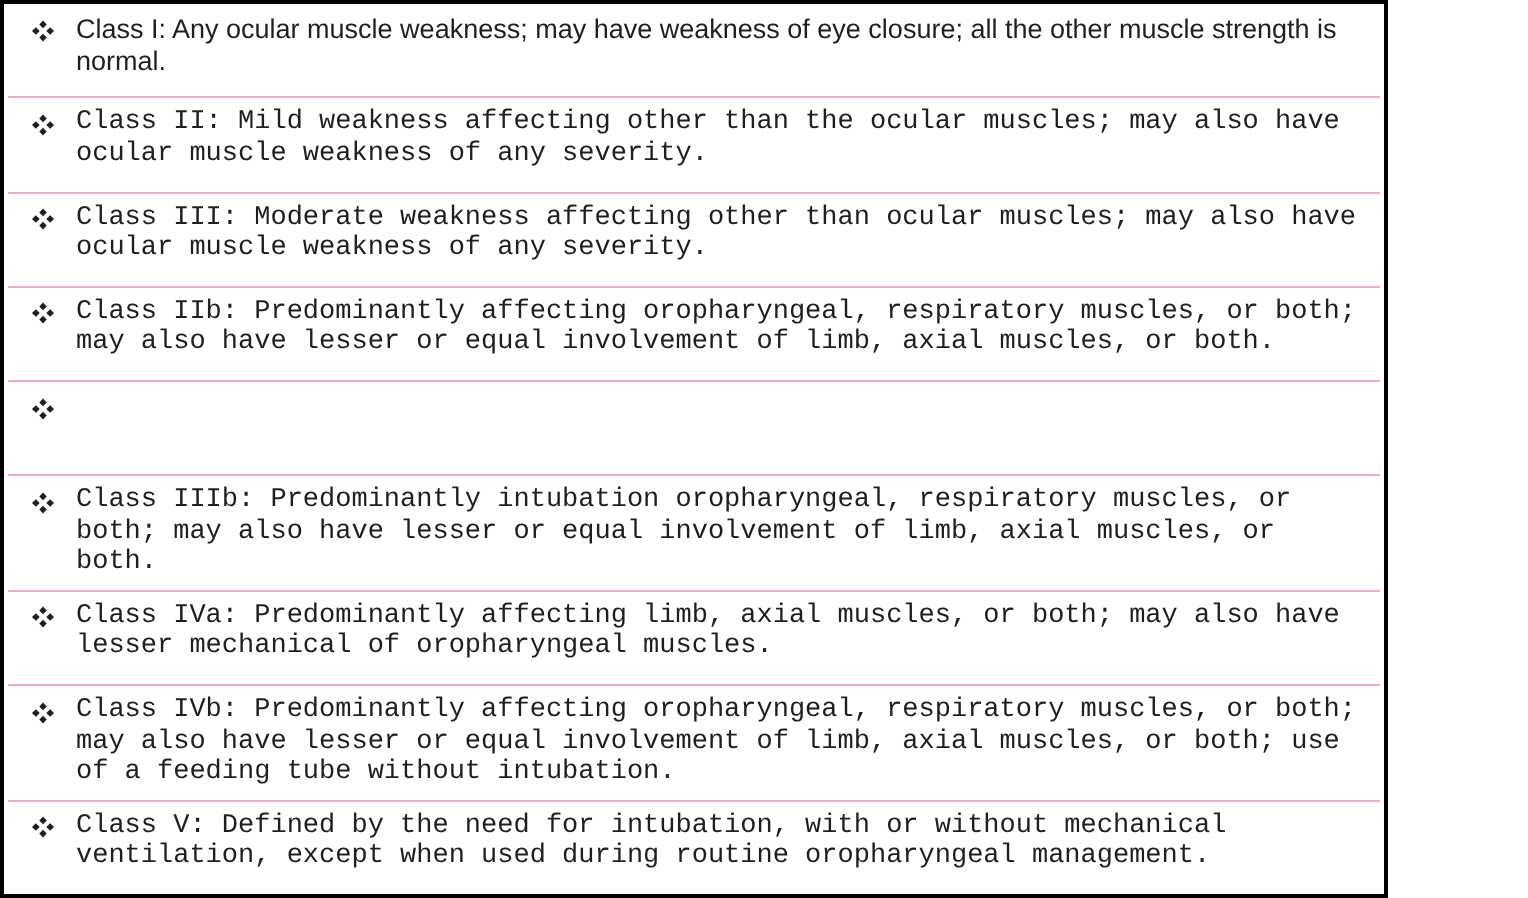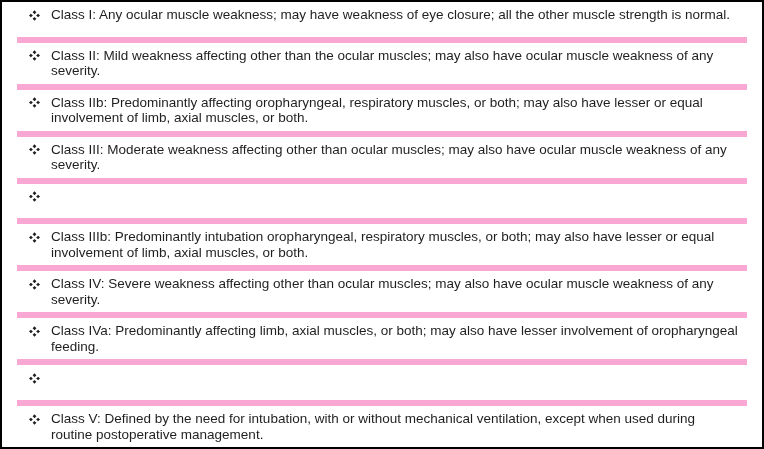--- a/index.html
+++ b/index.html
@@ -8,37 +8,38 @@
     background: #ffffff;
   }
   body {
     width: 764px;
     height: 449px;
     font-family: "Liberation Sans", "DejaVu Sans", sans-serif;
     -webkit-font-smoothing: antialiased;
   }
   .table {
     box-sizing: border-box;
-    width: 764px;
+    width: 694px;
     height: 449px;
     border: 2px solid #000000;
-    padding: 0 15px;
+    padding: 0 2px;
     background: #ffffff;
     display: flex;
     flex-direction: column;
     overflow: hidden;
   }
   .row {
     display: flex;
     align-items: flex-start;
     padding: 5px 8px 5px 0;
     flex: 1;
   }
   .row + .row {
-    border-top: 6px solid #f9a8d4;
+    border-top: 1px solid #f9a8d4;
+    font-family: Liberation Mono, monospace;
   }
   .bullet-cell {
     flex: 0 0 34px;
     display: flex;
     justify-content: center;
     padding-top: 2.5px;
   }
   .bullet-cell svg {
     display: block;
   }
@@ -88,35 +89,35 @@
     <span class="bullet-cell">
       <svg width="11" height="11" viewBox="0 0 20 20" aria-hidden="true">
         <g fill="#1f1f1f">
           <path d="M10 0.5 L13.4 4 L10 7.5 L6.6 4 Z"></path>
           <path d="M3.5 6.6 L7 10 L3.5 13.4 L0 10 Z"></path>
           <path d="M16.5 6.6 L20 10 L16.5 13.4 L13 10 Z"></path>
           <path d="M10 12.5 L13.4 16 L10 19.5 L6.6 16 Z"></path>
         </g>
       </svg>
     </span>
-    <span class="row-text">Class IIb: Predominantly affecting oropharyngeal, respiratory muscles, or both; may also have lesser or equal involvement of limb, axial muscles, or both.</span>
+    <span class="row-text">Class III: Moderate weakness affecting other than ocular muscles; may also have ocular muscle weakness of any severity.</span>
   </div>
 
   <div class="row">
     <span class="bullet-cell">
       <svg width="11" height="11" viewBox="0 0 20 20" aria-hidden="true">
         <g fill="#1f1f1f">
           <path d="M10 0.5 L13.4 4 L10 7.5 L6.6 4 Z"></path>
           <path d="M3.5 6.6 L7 10 L3.5 13.4 L0 10 Z"></path>
           <path d="M16.5 6.6 L20 10 L16.5 13.4 L13 10 Z"></path>
           <path d="M10 12.5 L13.4 16 L10 19.5 L6.6 16 Z"></path>
         </g>
       </svg>
     </span>
-    <span class="row-text">Class III: Moderate weakness affecting other than ocular muscles; may also have ocular muscle weakness of any severity.</span>
+    <span class="row-text">Class IIb: Predominantly affecting oropharyngeal, respiratory muscles, or both; may also have lesser or equal involvement of limb, axial muscles, or both.</span>
   </div>
 
   <div class="row">
     <span class="bullet-cell">
       <svg width="11" height="11" viewBox="0 0 20 20" aria-hidden="true">
         <g fill="#1f1f1f">
           <path d="M10 0.5 L13.4 4 L10 7.5 L6.6 4 Z"></path>
           <path d="M3.5 6.6 L7 10 L3.5 13.4 L0 10 Z"></path>
           <path d="M16.5 6.6 L20 10 L16.5 13.4 L13 10 Z"></path>
           <path d="M10 12.5 L13.4 16 L10 19.5 L6.6 16 Z"></path>
@@ -132,67 +133,55 @@
           <path d="M10 0.5 L13.4 4 L10 7.5 L6.6 4 Z"></path>
           <path d="M3.5 6.6 L7 10 L3.5 13.4 L0 10 Z"></path>
           <path d="M16.5 6.6 L20 10 L16.5 13.4 L13 10 Z"></path>
           <path d="M10 12.5 L13.4 16 L10 19.5 L6.6 16 Z"></path>
         </g>
       </svg>
     </span>
     <span class="row-text">Class IIIb: Predominantly intubation oropharyngeal, respiratory muscles, or both; may also have lesser or equal involvement of limb, axial muscles, or both.</span>
   </div>
 
+
   <div class="row">
     <span class="bullet-cell">
       <svg width="11" height="11" viewBox="0 0 20 20" aria-hidden="true">
         <g fill="#1f1f1f">
           <path d="M10 0.5 L13.4 4 L10 7.5 L6.6 4 Z"></path>
           <path d="M3.5 6.6 L7 10 L3.5 13.4 L0 10 Z"></path>
           <path d="M16.5 6.6 L20 10 L16.5 13.4 L13 10 Z"></path>
           <path d="M10 12.5 L13.4 16 L10 19.5 L6.6 16 Z"></path>
         </g>
       </svg>
     </span>
-    <span class="row-text">Class IV: Severe weakness affecting other than ocular muscles; may also have ocular muscle weakness of any severity.</span>
+    <span class="row-text">Class IVa: Predominantly affecting limb, axial muscles, or both; may also have lesser mechanical of oropharyngeal muscles.</span>
   </div>
 
   <div class="row">
     <span class="bullet-cell">
       <svg width="11" height="11" viewBox="0 0 20 20" aria-hidden="true">
         <g fill="#1f1f1f">
           <path d="M10 0.5 L13.4 4 L10 7.5 L6.6 4 Z"></path>
           <path d="M3.5 6.6 L7 10 L3.5 13.4 L0 10 Z"></path>
           <path d="M16.5 6.6 L20 10 L16.5 13.4 L13 10 Z"></path>
           <path d="M10 12.5 L13.4 16 L10 19.5 L6.6 16 Z"></path>
         </g>
       </svg>
     </span>
-    <span class="row-text">Class IVa: Predominantly affecting limb, axial muscles, or both; may also have lesser involvement of oropharyngeal feeding.</span>
+    <span class="row-text">Class IVb: Predominantly affecting oropharyngeal, respiratory muscles, or both; may also have lesser or equal involvement of limb, axial muscles, or both; use of a feeding tube without intubation.</span>
   </div>
 
   <div class="row">
     <span class="bullet-cell">
       <svg width="11" height="11" viewBox="0 0 20 20" aria-hidden="true">
         <g fill="#1f1f1f">
           <path d="M10 0.5 L13.4 4 L10 7.5 L6.6 4 Z"></path>
           <path d="M3.5 6.6 L7 10 L3.5 13.4 L0 10 Z"></path>
           <path d="M16.5 6.6 L20 10 L16.5 13.4 L13 10 Z"></path>
           <path d="M10 12.5 L13.4 16 L10 19.5 L6.6 16 Z"></path>
         </g>
       </svg>
     </span>
-  </div>
-
-  <div class="row">
-    <span class="bullet-cell">
-      <svg width="11" height="11" viewBox="0 0 20 20" aria-hidden="true">
-        <g fill="#1f1f1f">
-          <path d="M10 0.5 L13.4 4 L10 7.5 L6.6 4 Z"></path>
-          <path d="M3.5 6.6 L7 10 L3.5 13.4 L0 10 Z"></path>
-          <path d="M16.5 6.6 L20 10 L16.5 13.4 L13 10 Z"></path>
-          <path d="M10 12.5 L13.4 16 L10 19.5 L6.6 16 Z"></path>
-        </g>
-      </svg>
-    </span>
-    <span class="row-text">Class V: Defined by the need for intubation, with or without mechanical ventilation, except when used during routine postoperative management.</span>
+    <span class="row-text">Class V: Defined by the need for intubation, with or without mechanical ventilation, except when used during routine oropharyngeal management.</span>
   </div>
 </div>
 
 </body></html>

